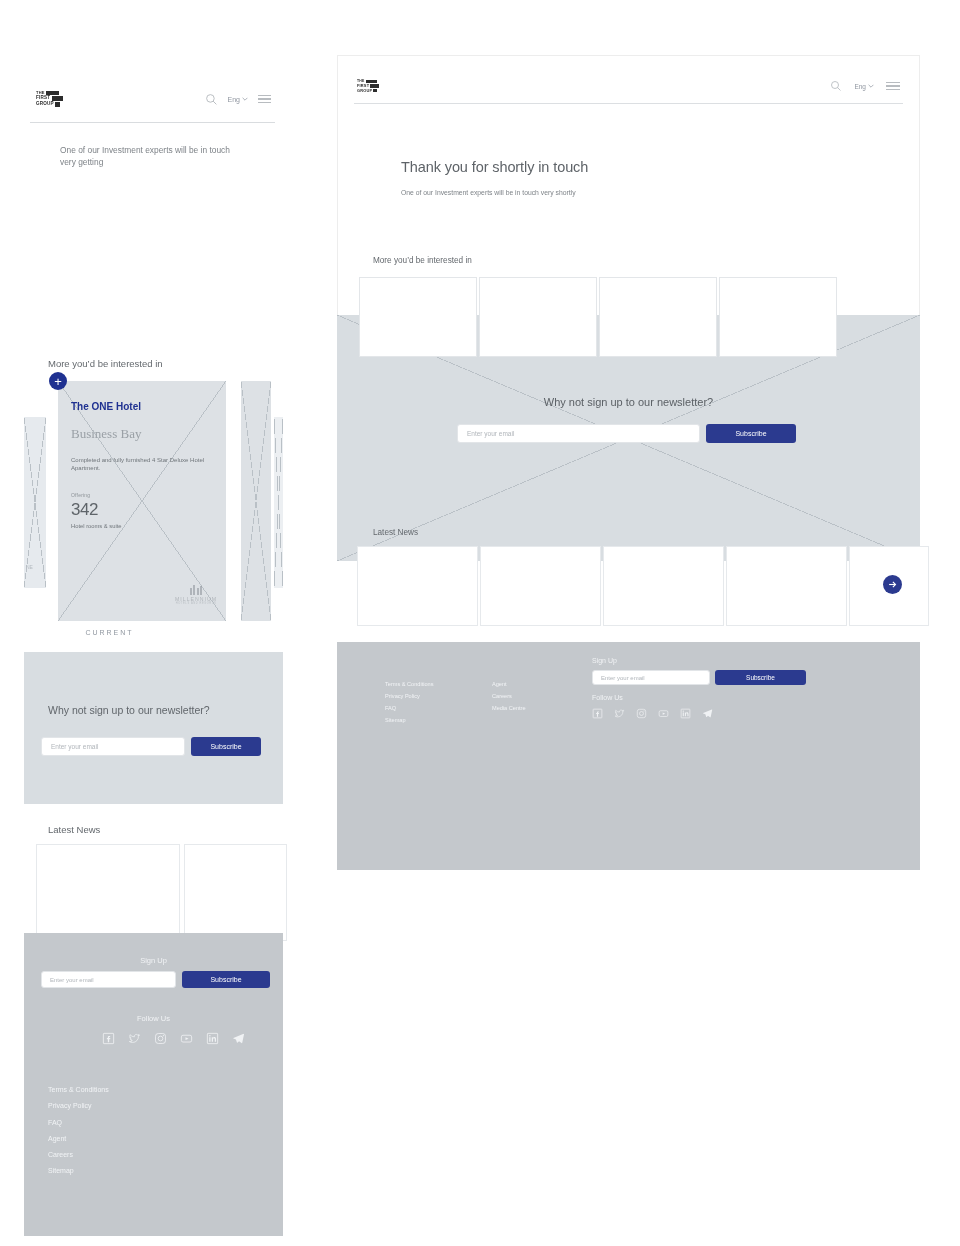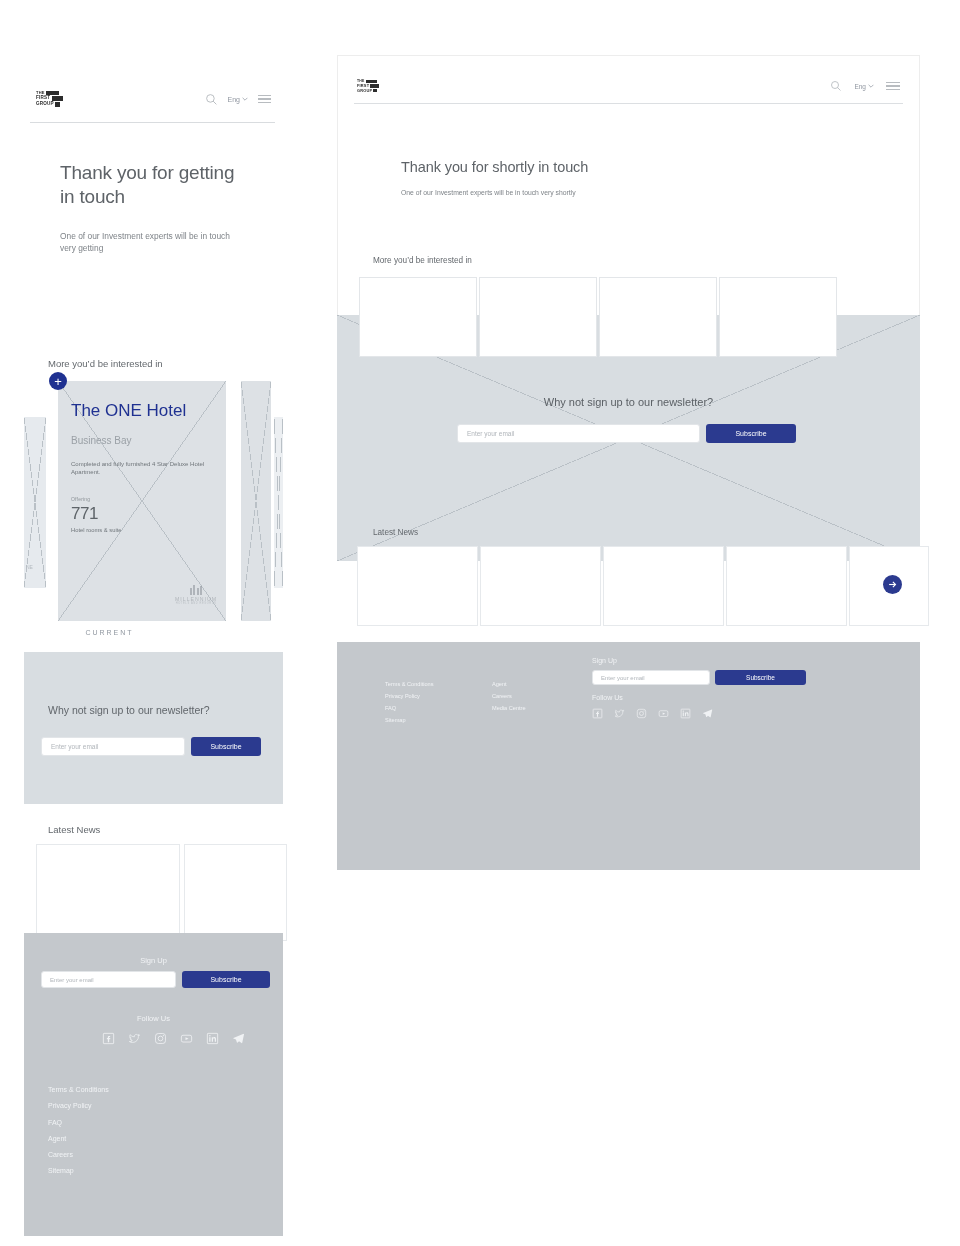--- a/index.html
+++ b/index.html
@@ -66,22 +66,22 @@
   .m-card-left { position:absolute; left:0; top:36px; width:22px; height:171px;
     background:#e6eaee; }
   .m-card-r1 { position:absolute; left:217px; top:0; width:30px; height:240px;
     background:#dde1e5; }
   .m-card-r2 { position:absolute; left:250px; top:36px; width:9px; height:171px;
     background:#eceff2; }
 
   .plus-badge { position:absolute; left:-9px; top:-9px; width:18px; height:18px;
     border-radius:50%; background:#1f3191; display:flex; align-items:center;
     justify-content:center; color:#fff; font-size:13px; line-height:1; font-weight:400; z-index:4;}
-  .card-title { color:#1f3191; font-weight:400; font-size:17px; }
-  .card-loc { color:#9aa0a6; font-size:10px; }
+  .card-title { color:#1f3191; font-weight:700; font-size:10px; }
+  .card-loc { color:#9aa0a6; font-size:13px;font-family:Liberation Serif, serif; }
   .card-desc { color:#6f757a; font-size:6px; line-height:8px; }
   .card-lbl { color:#8d9398; font-size:5px; letter-spacing:.2px; }
   .card-num { color:#5e6469; font-size:17px; font-weight:300; letter-spacing:-.5px;}
   .card-unit { color:#6f757a; font-size:5.8px; }
   .m-current { position:absolute; left:36px; top:240px; width:99px; height:22px;
     background:#fff; display:flex; align-items:center; justify-content:center; z-index:5;}
   .m-current span { font-size:7px; letter-spacing:2px; color:#9097a0; }
 
   .mill { position:absolute; right:9px; bottom:16px; text-align:center; opacity:.55; z-index:3;}
   .mill-bars { display:flex; gap:1.2px; align-items:flex-end; justify-content:center; height:11px;}
@@ -167,24 +167,20 @@
         </div>
         <div class="hamburger" style="width:13px;height:9px;">
           <span style="height:1.3px;"></span>
             <span style="height:1.3px;"></span>
             <span style="height:1.3px;"></span>
         </div>
       </div>
     </div>
     <div class="m-hr"></div>
 
-    <div class="m-h1">
-      <div>Thank you for getting</div>
-      <div>in touch</div>
-    </div>
     <div class="m-sub">
       <div>One of our Investment experts will be in touch</div>
       <div>very getting</div>
     </div>
 
     <div class="m-sec-title" style="position:absolute;left:24px;top:274px;">More you’d be interested in</div>
 
     <div class="m-cards">
       <div class="m-card-left xbox">
         <span style="position:absolute;left:2px;bottom:18px;font-size:5px;color:#b6bcc2;z-index:3;">NE</span>
@@ -192,21 +188,21 @@
       <div class="m-card-r1 xbox"></div>
       <div class="m-card-r2 xbox"></div>
 
       <div class="m-card-main xbox">
         <div class="plus-badge">+</div>
         <div style="position:relative;z-index:3;padding:20px 14px 0 13px;">
           <div class="card-title">The ONE Hotel</div>
           <div class="card-loc" style="margin-top:14px;">Business Bay</div>
           <div class="card-desc" style="margin-top:14px;width:140px;">Completed and fully furnished 4 Star Deluxe Hotel Apartment.</div>
           <div class="card-lbl" style="margin-top:20px;">Offering</div>
-          <div class="card-num" style="margin-top:2px;">771</div>
+          <div class="card-num" style="margin-top:2px;">342</div>
           <div class="card-unit" style="margin-top:3px;">Hotel rooms &amp; suite</div>
         </div>
         <div class="mill">
           <div class="mill-bars">
             <i style="height:7px;"></i>
               <i style="height:10px;"></i>
               <i style="height:7px;"></i>
               <i style="height:9px;"></i>
           </div>
           <div class="mill-t1">MILLENNIUM</div>

